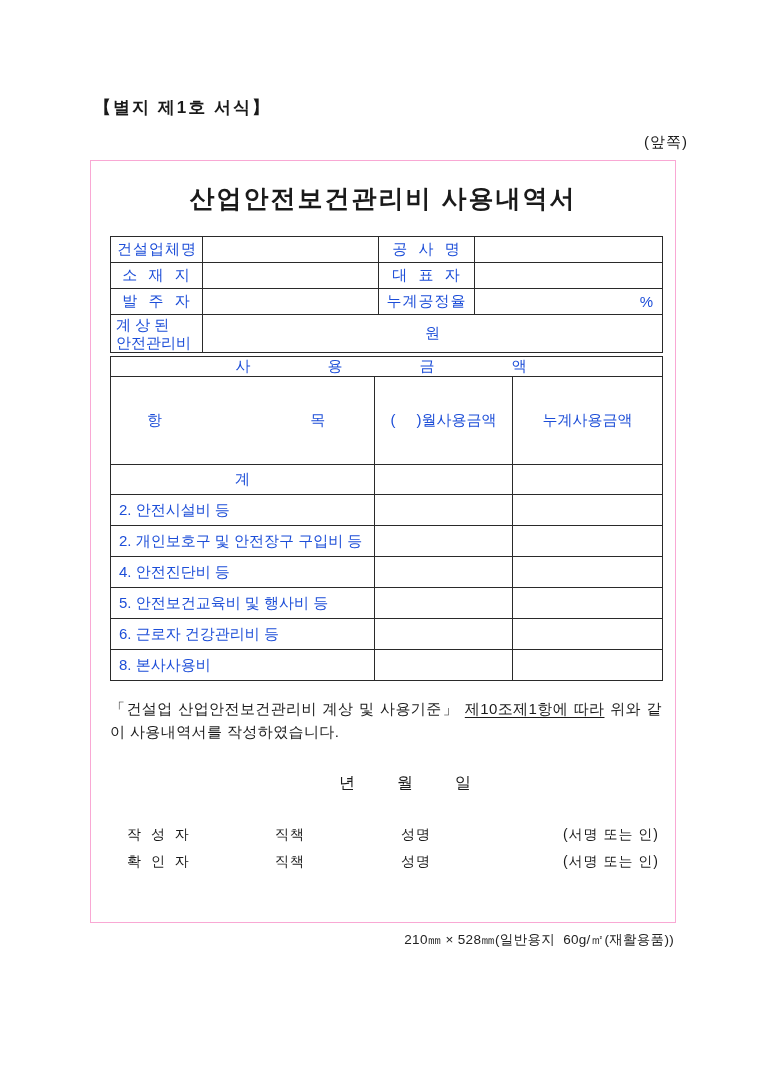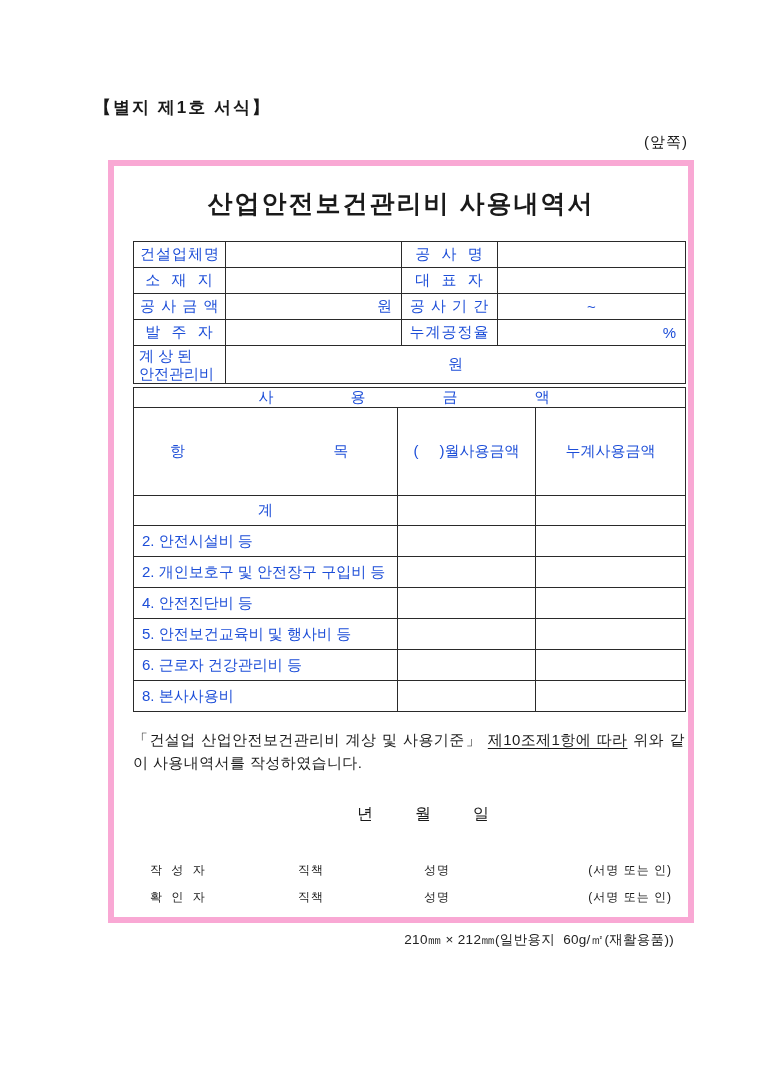--- a/index.html
+++ b/index.html
@@ -16,23 +16,23 @@
   .attachment-label {
     position: absolute; left: 94px; top: 96px;
     font-size: 17px; font-weight: bold; letter-spacing: 2px;
   }
   .side-label {
     position: absolute; top: 133px; right: 82px;
     font-size: 15px; letter-spacing: 1px;
   }
 
   .sheet {
-    position: absolute; left: 108px; top: 160px;
+    position: absolute; left: 90px; top: 160px;
     width: 586px; height: 763px;
-    border: 6px solid #f9a8d4;
+    border: 1px solid #f9a8d4;
     background: #fff;
   }
 
   .doc-title {
     margin: 21px 0 0 0;
     text-align: center;
     font-size: 25px; font-weight: bold; letter-spacing: 2px;
   }
 
   table {
@@ -97,24 +97,24 @@
 
   .date-line {
     margin-top: 29px;
     display: flex; justify-content: center; gap: 42px;
     font-size: 16px;
     transform: translateX(22px);
   }
 
   .signatures { margin-top: 32px; }
   .sig-row {
-    display: flex; align-items: center;
+    display: flex; align-items: flex-start;
     height: 27px;
     padding: 0 16px 0 36px;
-    font-size: 12px;
+    font-size: 14px;
   }
   .sig-role { width: 148px; letter-spacing: 3px; }
   .sig-pos  { width: 126px; letter-spacing: 1px; }
   .sig-name { flex: 1; letter-spacing: 1px; }
   .sig-seal { letter-spacing: 1px; }
 
   .paper-note {
     position: absolute; top: 931px; right: 96px;
     font-size: 13.5px; letter-spacing: 0.3px; white-space: pre;
     color: #222;
@@ -144,26 +144,20 @@
           <td class="lbl">건설업체명</td>
           <td class="val-l"></td>
           <td class="lbl">공  사  명</td>
           <td class="val-l"></td>
         </tr>
         <tr>
           <td class="lbl">소  재  지</td>
           <td class="val-l"></td>
           <td class="lbl">대  표  자</td>
           <td class="val-l"></td>
-        </tr>
-        <tr>
-          <td class="lbl">공 사 금 액</td>
-          <td class="val-r">원</td>
-          <td class="lbl">공 사 기 간</td>
-          <td class="val-c">~</td>
         </tr>
         <tr>
           <td class="lbl">발  주  자</td>
           <td class="val-l"></td>
           <td class="lbl">누계공정율</td>
           <td class="val-r">%</td>
         </tr>
         <tr class="approp-row">
           <td class="lbl2"><div>계 상 된</div><div>안전관리비</div></td>
           <td class="unit-cell" colspan="3">원</td>
@@ -254,15 +248,15 @@
       <div class="sig-row">
         <span class="sig-role">확 인 자</span>
         <span class="sig-pos">직책</span>
         <span class="sig-name">성명</span>
         <span class="sig-seal">(서명 또는 인)</span>
       </div>
     </div>
 
   </div>
 
-  <div class="paper-note">210㎜ × 212㎜(일반용지  60g/㎡(재활용품))</div>
+  <div class="paper-note">210㎜ × 528㎜(일반용지  60g/㎡(재활용품))</div>
 
 </div>
 
 </body></html>

